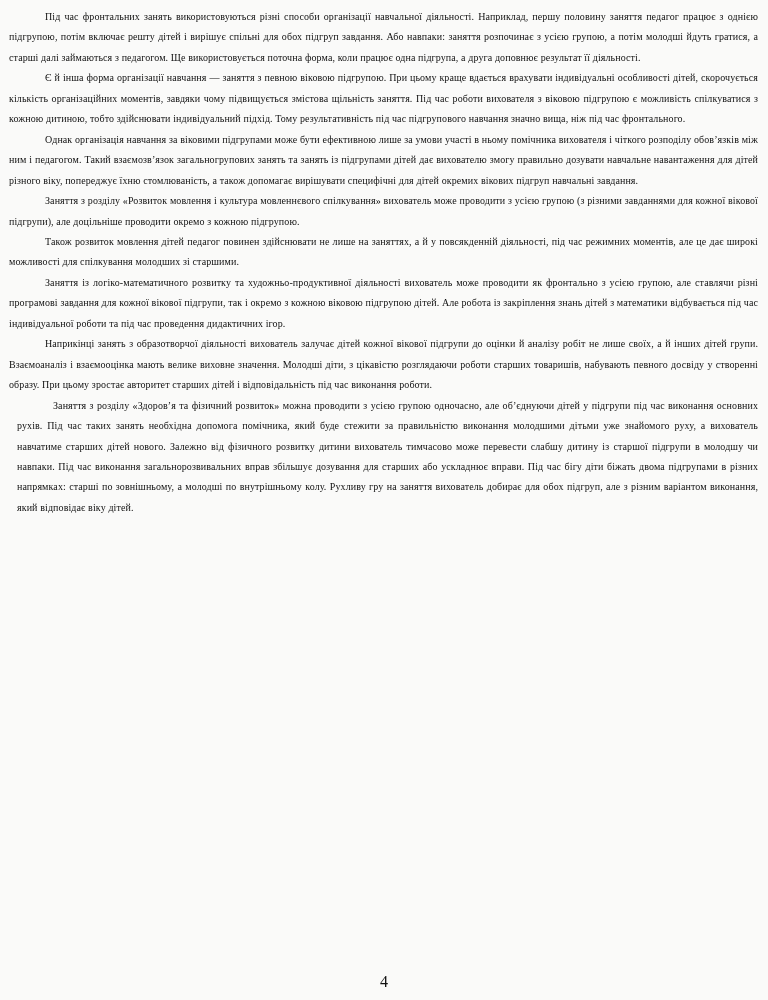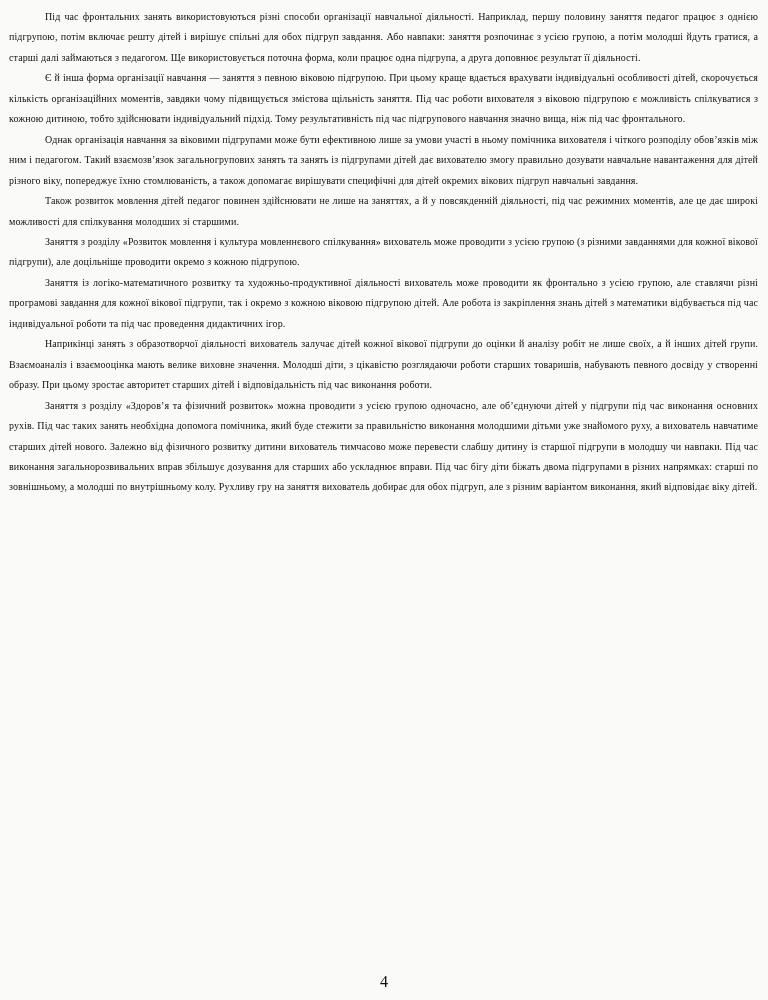--- a/index.html
+++ b/index.html
@@ -35,20 +35,21 @@
     margin: 0;
     padding: 0;
     text-indent: 36px;
     text-align: justify;
     hyphens: manual;
     -webkit-hyphens: manual;
   }
   
   #body-text p:last-of-type {
     margin-bottom: 0;
+    margin-left: 8px;
   }
   #page-number {
     position: absolute;
     left: 0;
     right: 0;
     top: 973px;
     text-align: center;
     font-size: 16.1px;
     line-height: 18px;
     font-family: "Liberation Serif", "DejaVu Serif", serif;
@@ -57,22 +58,22 @@
 </style>
 </head>
 <body>
 
 <div id="page">
 
   <div id="body-text">
     <p>Під час фронтальних занять використовуються різні способи організації навчальної діяльності. Наприклад, першу половину заняття педагог працює з однією підгрупою, потім включає решту дітей і вирішує спільні для обох підгруп завдання. Або навпаки: заняття розпочинає з усією групою, а потім молодші йдуть гратися, а старші далі займаються з педагогом. Ще використовується поточна форма, коли працює одна підгрупа, а друга доповнює результат її діяльності.</p>
     <p>Є й інша форма організації навчання — заняття з певною віковою підгрупою. При цьому краще вдається врахувати індивідуальні особливості дітей, скорочується кількість організаційних моментів, завдяки чому підвищується змістова щільність заняття. Під час роботи вихователя з віковою підгрупою є можливість спілкуватися з кожною дитиною, тобто здійснювати індивідуальний підхід. Тому результативність під час підгрупового навчання значно вища, ніж під час фронтального.</p>
     <p>Однак організація навчання за віковими підгрупами може бути ефективною лише за умови участі в ньому помічника вихователя і чіткого розподілу обов’язків між ним і педагогом. Такий взаємозв’язок загальногрупових занять та занять із підгрупами дітей дає вихователю змогу правильно дозувати навчальне навантаження для дітей різного віку, попереджує їхню стомлюваність, а також допомагає вирішувати специфічні для дітей окремих вікових підгруп навчальні завдання.</p>
+    <p>Заняття з розділу «Розвиток мовлення і культура мовленнєвого спілкування» вихователь може проводити з усією групою (з різними завданнями для кожної вікової підгрупи), але доцільніше проводити окремо з кожною підгрупою.</p>
     <p>Також розвиток мовлення дітей педагог повинен здійснювати не лише на заняттях, а й у повсякденній діяльності, під час режимних моментів, але це дає широкі можливості для спілкування молодших зі старшими.</p>
-    <p>Заняття з розділу «Розвиток мовлення і культура мовленнєвого спілкування» вихователь може проводити з усією групою (з різними завданнями для кожної вікової підгрупи), але доцільніше проводити окремо з кожною підгрупою.</p>
     <p>Заняття із логіко-математичного розвитку та художньо-продуктивної діяльності вихователь може проводити як фронтально з усією групою, але ставлячи різні програмові завдання для кожної вікової підгрупи, так і окремо з кожною віковою підгрупою дітей. Але робота із закріплення знань дітей з математики відбувається під час індивідуальної роботи та під час проведення дидактичних ігор.</p>
     <p>Наприкінці занять з образотворчої діяльності вихователь залучає дітей кожної вікової підгрупи до оцінки й аналізу робіт не лише своїх, а й інших дітей групи. Взаємоаналіз і взаємооцінка мають велике виховне значення. Молодші діти, з цікавістю розглядаючи роботи старших товаришів, набувають певного досвіду у створенні образу. При цьому зростає авторитет старших дітей і відповідальність під час виконання роботи.</p>
     <p>Заняття з розділу «Здоров’я та фізичний розвиток» можна проводити з усією групою одночасно, але об’єднуючи дітей у підгрупи під час виконання основних рухів. Під час таких занять необхідна допомога помічника, який буде стежити за правильністю виконання молодшими дітьми уже знайомого руху, а вихователь навчатиме старших дітей нового. Залежно від фізичного розвитку дитини вихователь тимчасово може перевести слабшу дитину із старшої підгрупи в молодшу чи навпаки. Під час виконання загальнорозвивальних вправ збільшує дозування для старших або ускладнює вправи. Під час бігу діти біжать двома підгрупами в різних напрямках: старші по зовнішньому, а молодші по внутрішньому колу. Рухливу гру на заняття вихователь добирає для обох підгруп, але з різним варіантом виконання, який відповідає віку дітей.</p>
   </div>
 
   <div id="page-number">4</div>
 
 </div>
 
 </body></html>

